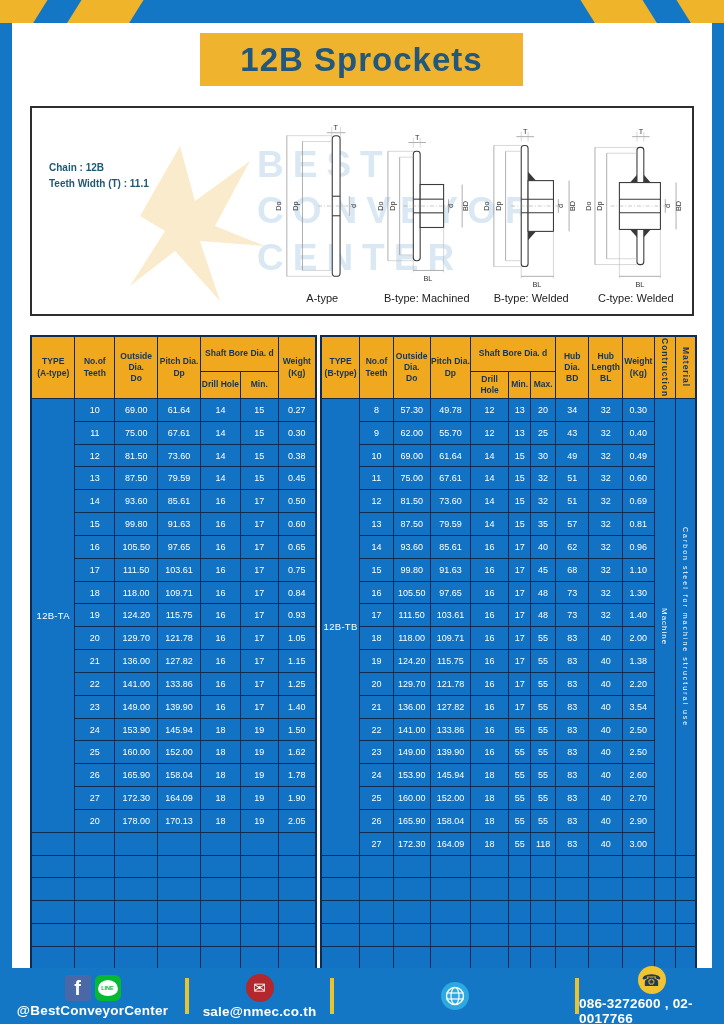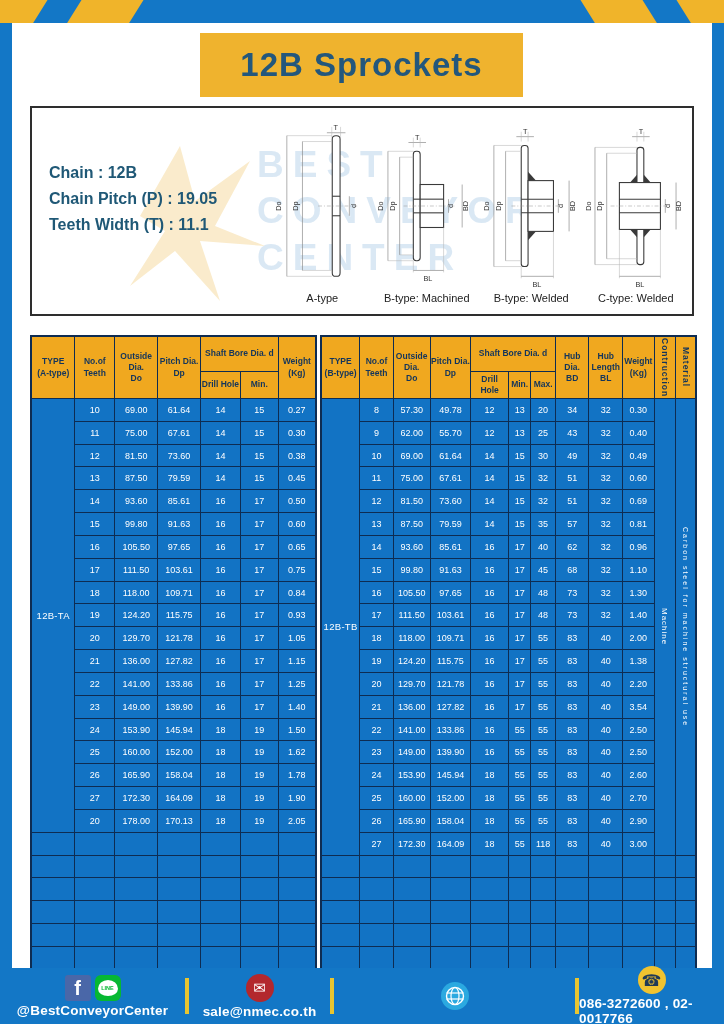--- a/index.html
+++ b/index.html
@@ -6,27 +6,27 @@
   body{width:724px;height:1024px;position:relative;overflow:hidden;background:#ffffff;
        font-family:"Liberation Sans",sans-serif;}
   
   .top-bar{position:absolute;top:0;left:0;right:0;height:23px;background:#1377C6;overflow:hidden;z-index:5;}
   .stripe{position:absolute;top:-6px;height:36px;background:#F0B42A;}
   .stripe.l{transform:skewX(-32deg);}
   .stripe.r{transform:skewX(32deg);}
   .side-bar{position:absolute;top:23px;bottom:56px;width:12px;background:#1377C6;z-index:5;}
   .side-bar.left{left:0;} .side-bar.right{right:0;}
   
-  .title-box{position:absolute;top:33px;left:200px;width:323px;height:64px;background:#EFB32E;
+  .title-box{position:absolute;top:33px;left:200px;width:323px;height:53px;background:#EFB32E;
              display:flex;align-items:center;justify-content:center;}
   .title-box span{font-size:33px;font-weight:bold;color:#23577C;letter-spacing:1px;}
   
   .spec-box{position:absolute;top:106px;left:30px;width:660px;height:206px;border:2px solid #2e2e2e;background:#fff;}
   .specs{position:absolute;left:17px;top:52px;z-index:3;}
-  .specs div{font-size:16px;font-weight:bold;color:#1F5876;line-height:1.62;}
+  .specs div{font-size:10px;font-weight:bold;color:#1F5876;line-height:1.62;}
   .watermark{position:absolute;left:225px;top:26px;z-index:2;pointer-events:none;
              font-weight:bold;font-size:37px;letter-spacing:9px;line-height:1.25;
              color:rgba(140,185,220,0.32);white-space:pre-line;margin-top:8px;}
   .wm-shape{position:absolute;left:88px;top:28px;z-index:1;pointer-events:none;opacity:.38;}
   .diagrams{position:absolute;left:238px;top:4px;right:4px;bottom:4px;display:flex;z-index:2;}
   .diagram{flex:1;display:flex;flex-direction:column;align-items:center;justify-content:flex-end;}
   .diagram svg{width:100px;height:168px;}
   .diagram .cap{font-size:11px;color:#222;margin:2px 0 6px 0;}
   .dg .part{fill:#ffffff;stroke:#3a3a3a;stroke-width:1.1;}
   .dg .fil{fill:#3a3a3a;stroke:none;}
@@ -87,21 +87,20 @@
 
 <div class="spec-box">
   <svg class="wm-shape" width="150" height="170" viewBox="0 0 150 170">
     <polygon points="20,80 60,10 75,65 130,25 95,90 145,110 80,105 100,165 55,115 10,150 45,95" fill="#F2CC7A"></polygon>
   </svg>
   <div class="watermark">BEST
 CONVEYOR
 CENTER</div>
   <div class="specs">
     <div>Chain  :  12B</div>
-    <div>Chain Pitch (P)  :  19.05</div>
     <div>Teeth Width (T)  :  11.1</div>
   </div>
 
   <div class="diagrams">
 
     <div class="diagram">
       <svg class="dg" viewBox="0 0 100 172">
         <text x="64" y="8" text-anchor="middle">T</text>
         <line class="dim" x1="55" y1="11" x2="74" y2="11"></line>
         <line class="ext" x1="60" y1="5" x2="60" y2="16"></line>

